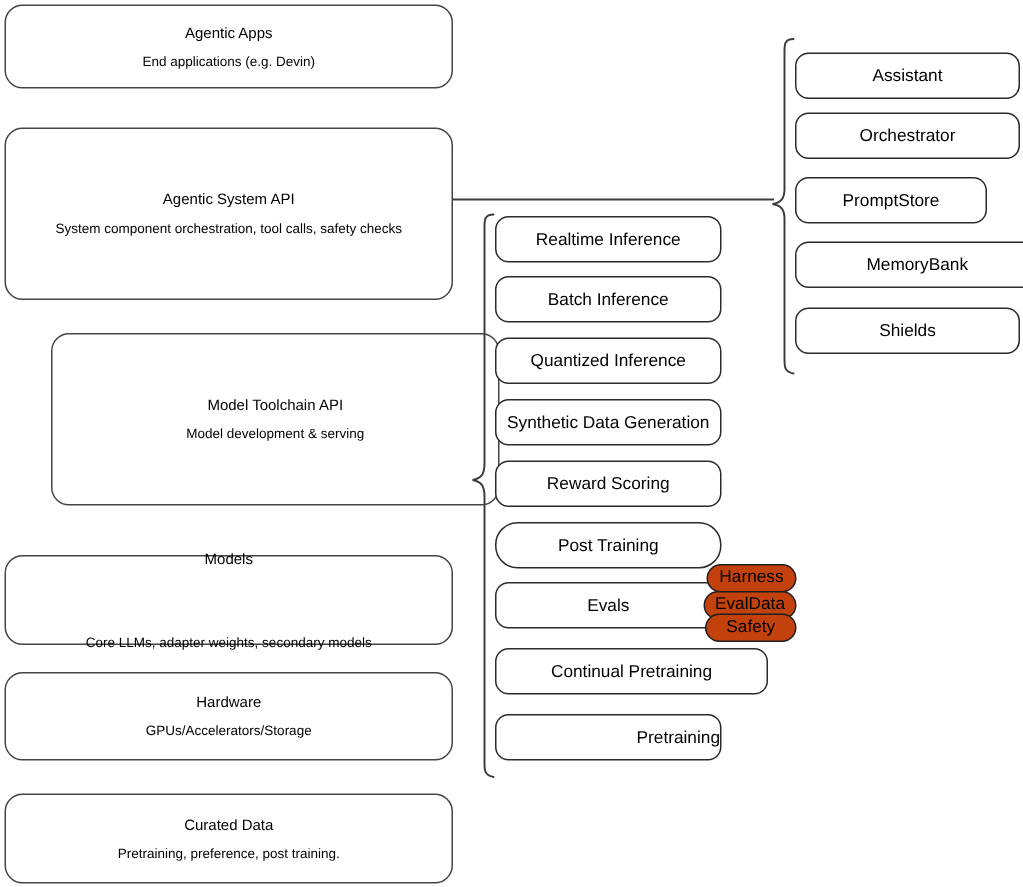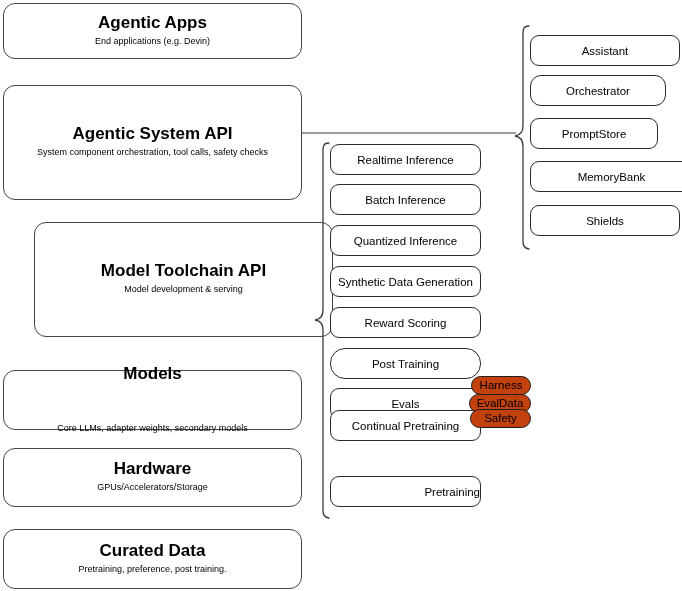--- a/index.html
+++ b/index.html
@@ -33,24 +33,23 @@
     text-align: center;
     color: #000000;
   }
 
   
   .layer-box {
     border-radius: 12px;
     border: 1px solid #444444;
   }
   .layer-title {
-    font-size: 17px;
+    font-size: 10px;
     line-height: 16px;
     color: #000000;
-    font-weight: bold;
   }
   .layer-sub {
     font-size: 9px;
     line-height: 13px;
     margin-top: 4px;
     color: #000000;
   }
 
   
   .cap-box {
@@ -171,41 +170,41 @@
   </div>
   <div class="box cap-box" style="left:330px; top:307px; width:151px;">
     <span>Reward Scoring</span>
   </div>
   <div class="box cap-box" style="left:330px; top:348px; width:151px;border-radius:15px;">
     <span>Post Training</span>
   </div>
   <div class="box cap-box" style="left:330px; top:388px; width:151px;">
     <span>Evals</span>
   </div>
-  <div class="box cap-box" style="left:330px; top:410px; width:151px;">
+  <div class="box cap-box" style="left:330px; top:432px; width:182px;">
     <span>Continual Pretraining</span>
   </div>
   <div class="box cap-box" style="left:330px; top:476px; width:151px;align-items:flex-end;">
     <span>Pretraining</span>
   </div>
 
   <div class="tag-pill" style="left:471px; top:376px; width:60px; height:19px;">
     <span>Harness</span>
   </div>
   <div class="tag-pill" style="left:469px; top:394px; width:62px; height:19px;">
     <span>EvalData</span>
   </div>
   <div class="tag-pill" style="left:470px; top:409px; width:61px; height:19px;">
     <span>Safety</span>
   </div>
 
   <div class="box cap-box" style="left:530px; top:35px; width:150px;">
     <span>Assistant</span>
   </div>
-  <div class="box cap-box" style="left:530px; top:75px; width:136px;border-radius:11px;">
+  <div class="box cap-box" style="left:530px; top:75px; width:150px;">
     <span>Orchestrator</span>
   </div>
   <div class="box cap-box" style="left:530px; top:118px; width:128px;">
     <span>PromptStore</span>
   </div>
   <div class="box cap-box" style="left:530px; top:161px; width:163px;">
     <span>MemoryBank</span>
   </div>
   <div class="box cap-box" style="left:530px; top:205px; width:150px;justify-content:center;">
     <span>Shields</span>

